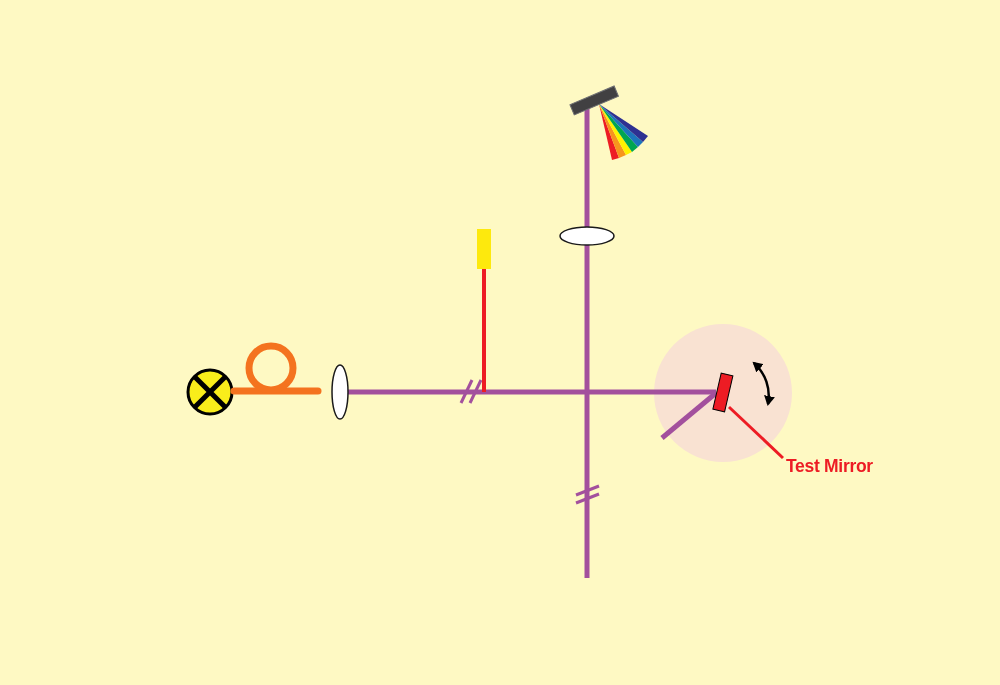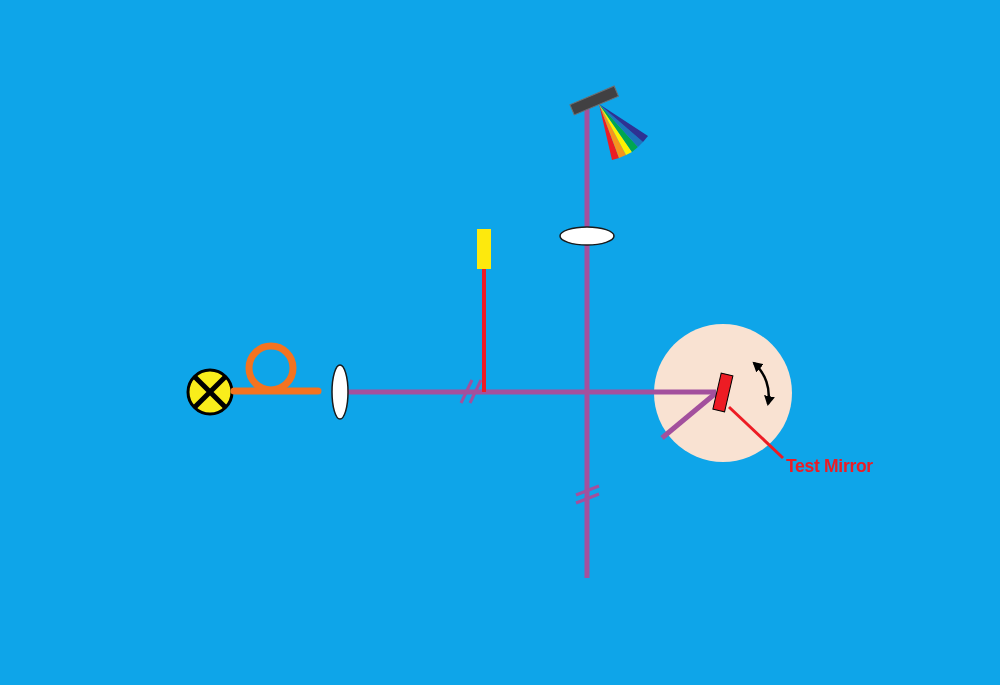--- a/index.html
+++ b/index.html
@@ -1,16 +1,16 @@
 <!DOCTYPE html>
 <html><head>
 <meta charset="utf-8">
 <style>
   html,body{margin:0;padding:0;background:#000;}
-  .canvas{position:relative;width:1000px;height:685px;background:#0ea5e9;overflow:hidden;}
+  .canvas{position:relative;width:1000px;height:685px;background:#fef9c3;overflow:hidden;}
   svg{position:absolute;left:0;top:0;}
   text.label{font-family:"Liberation Sans",sans-serif;font-weight:bold;font-size:17.5px;letter-spacing:-0.3px;}
 </style>
 </head>
 <body>
 
 <div class="canvas">
   <svg width="1000" height="685" viewBox="0 0 1000 685">
     <defs>
       <marker id="arrowhead" orient="auto-start-reverse" markerUnits="userSpaceOnUse" markerWidth="11" markerHeight="11" refX="8" refY="5.5">

